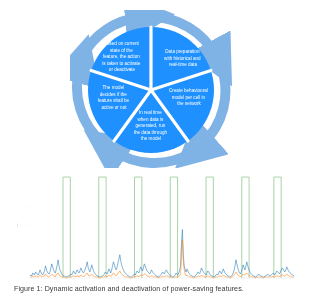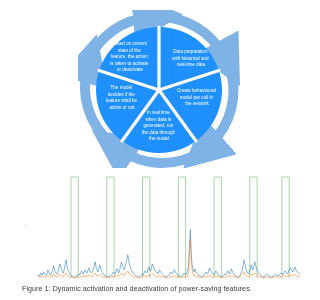--- a/index.html
+++ b/index.html
@@ -9,21 +9,21 @@
   }
   body {
     width: 300px;
     height: 300px;
     overflow: hidden;
     font-family: "Liberation Sans", sans-serif;
     position: relative;
   }
   #figure {
     position: absolute;
-    left: 8px; top: 0;
+    left: 0; top: 0;
     width: 300px;
     height: 300px;
   }
   .cycle-wrap {
     position: absolute;
     left: 70px;
     top: 10px;
     width: 162px;
     height: 160px;
   }

